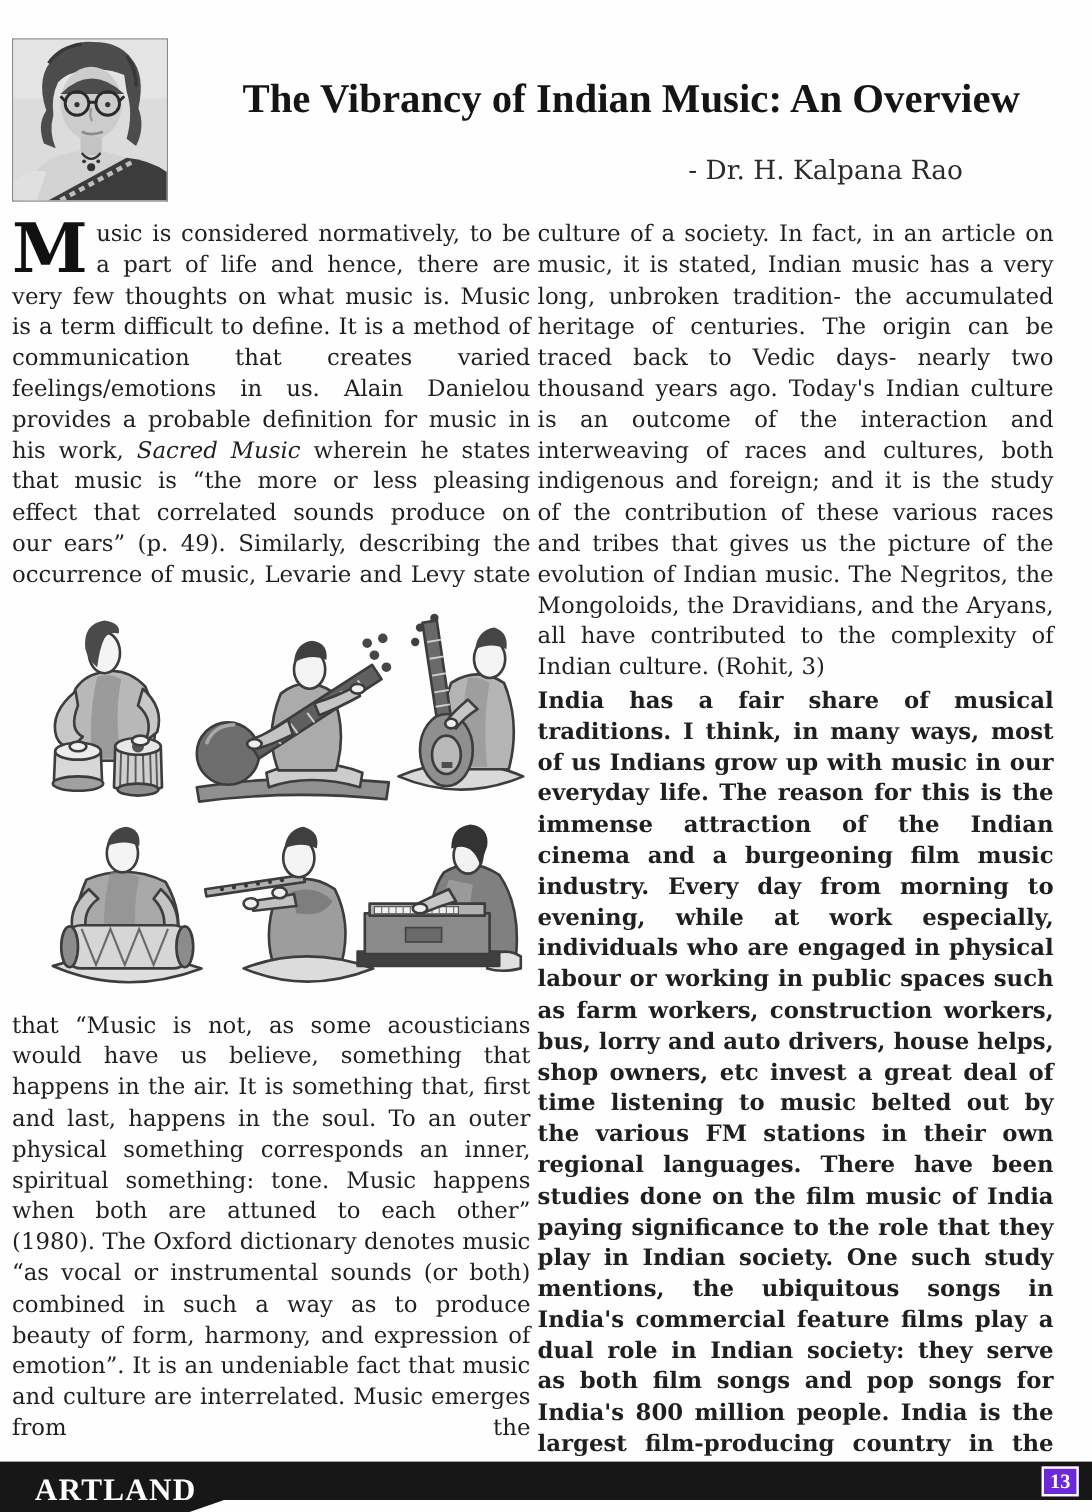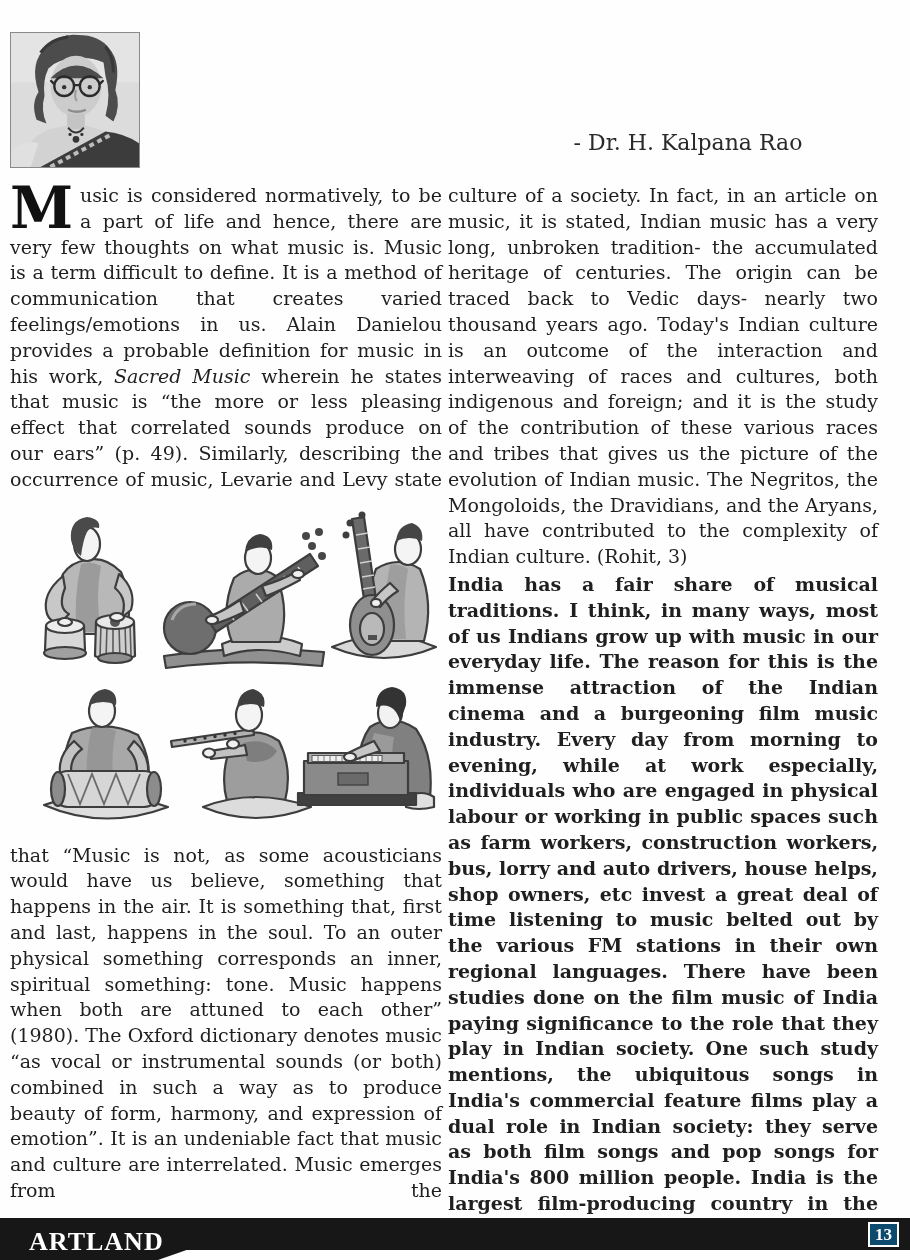--- a/index.html
+++ b/index.html
@@ -54,21 +54,21 @@
     background:#171717;
     clip-path:polygon(0 0,100% 0,100% 74%,84% 100%,0 100%);
   }
   .brand{
     position:absolute;left:29px;top:1227px;
     font-family:"Liberation Serif", serif;
     font-weight:bold;font-size:26px;letter-spacing:1px;color:#ffffff;
   }
   .page-number-badge{
     position:absolute;right:11px;top:1222px;
-    border:2px solid #ffffff;background:#0c4a6e;color:#fff;
+    border:2px solid #ffffff;background:#6d28d9;color:#fff;
     font-size:17px;line-height:21px;height:21px;padding:0 5px;
     font-family:"Liberation Serif", serif;font-weight:bold;
   }
   .sketch{stroke:#3d3d3d;stroke-width:2.2;stroke-linejoin:round;stroke-linecap:round;}
   .noline{stroke:none;}
 </style>
 </head>
 <body>
 
 <div class="page">
@@ -100,20 +100,21 @@
       <path d="M100,104 L40,136" stroke="#bdbdbd" stroke-width="4" stroke-dasharray="5 4" fill="none"></path>
       <path d="M0,120 Q14,108 28,112 L20,136 L0,136 Z" fill="#e0e0e0"></path>
 
       <path d="M58,96 Q66,106 74,96" stroke="#333" stroke-width="2" fill="none"></path>
       <circle cx="66" cy="108" r="3.4" fill="#333"></circle>
       <circle cx="60" cy="103" r="1.6" fill="#333"></circle>
       <circle cx="72" cy="103" r="1.6" fill="#333"></circle>
     </svg>
   </div>
 
+  <h1 class="page-title">The Vibrancy of Indian Music: An Overview</h1>
   <div class="byline">- Dr. H. Kalpana Rao</div>
 
   <div class="col col-left">
     <p class="body-par cont"><span class="dropcap">M</span><span>usic is considered normatively, to be a part of life and hence, there are very few thoughts on what music is. Music is a term difficult to define. It is a method of communication that creates varied feelings/emotions in us. Alain Danielou provides a probable definition for music in his work, </span><i>Sacred Music</i><span> wherein he states that music is “the more or less pleasing effect that correlated sounds produce on our ears” (p. 49). Similarly, describing the occurrence of music, Levarie and Levy state</span></p>
 
     <div class="illustration">
       <svg viewBox="0 0 432 332">
 
         <g transform="translate(15,15)">
           <path class="sketch" d="M38,58 Q26,90 32,118 L100,118 Q110,88 96,56 Q80,40 62,44 Q46,46 38,58 Z" fill="#b8b8b8"></path>

